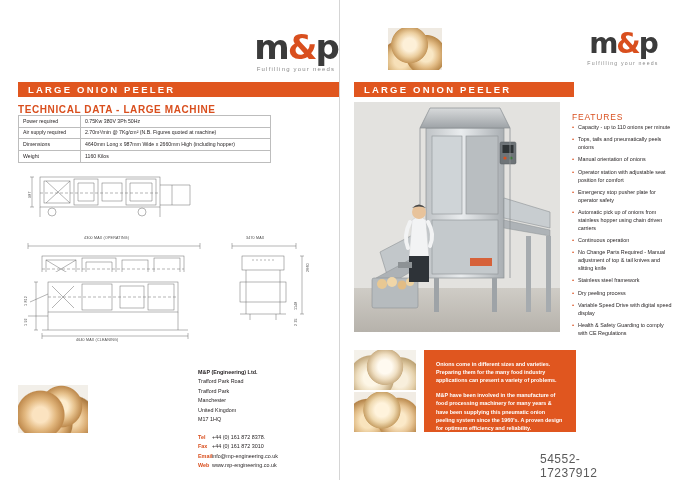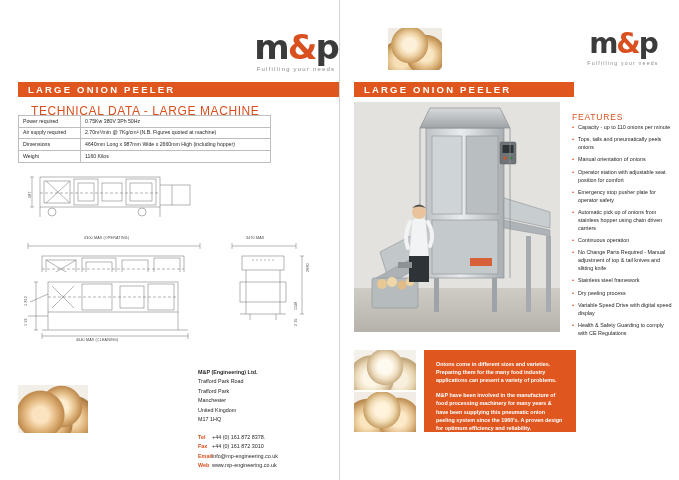--- a/index.html
+++ b/index.html
@@ -48,24 +48,23 @@
     letter-spacing: 2.2px;
     display: flex;
     align-items: center;
     padding-left: 10px;
   }
 
   
   .tech-head {
     position: absolute;
     color: #d94f1e;
-    font-size: 12px;
-    font-weight: normal;
+    font-size: 10px;
+    font-weight: bold;
     letter-spacing: .6px;
-    margin-left: 13px;
   }
   table.tech {
     position: absolute;
     border-collapse: collapse;
     font-size: 5.2px;
     color: #231f20;
   }
   table.tech td {
     border: 0.5px solid #bdbdbd;
     padding: 2.5px 4px;
@@ -455,14 +454,15 @@
     <p>M&amp;P have been involved in the manufacture of food processing machinery for many years &amp; have been supplying this pneumatic onion peeling system since the 1960's. A proven design for optimum efficiency and reliability.</p>
   </div>
 
   <div class="photo" style="left:354px; top:350px; width:62px; height:40px;">
     <div class="inner onions-c"></div>
   </div>
   <div class="photo" style="left:354px; top:392px; width:62px; height:40px;">
     <div class="inner onions-d"></div>
   </div>
 
+  <div class="id-number" style="left:540px; top:452px;">54552-17237912</div>
 
 </div>
 
 </body></html>

